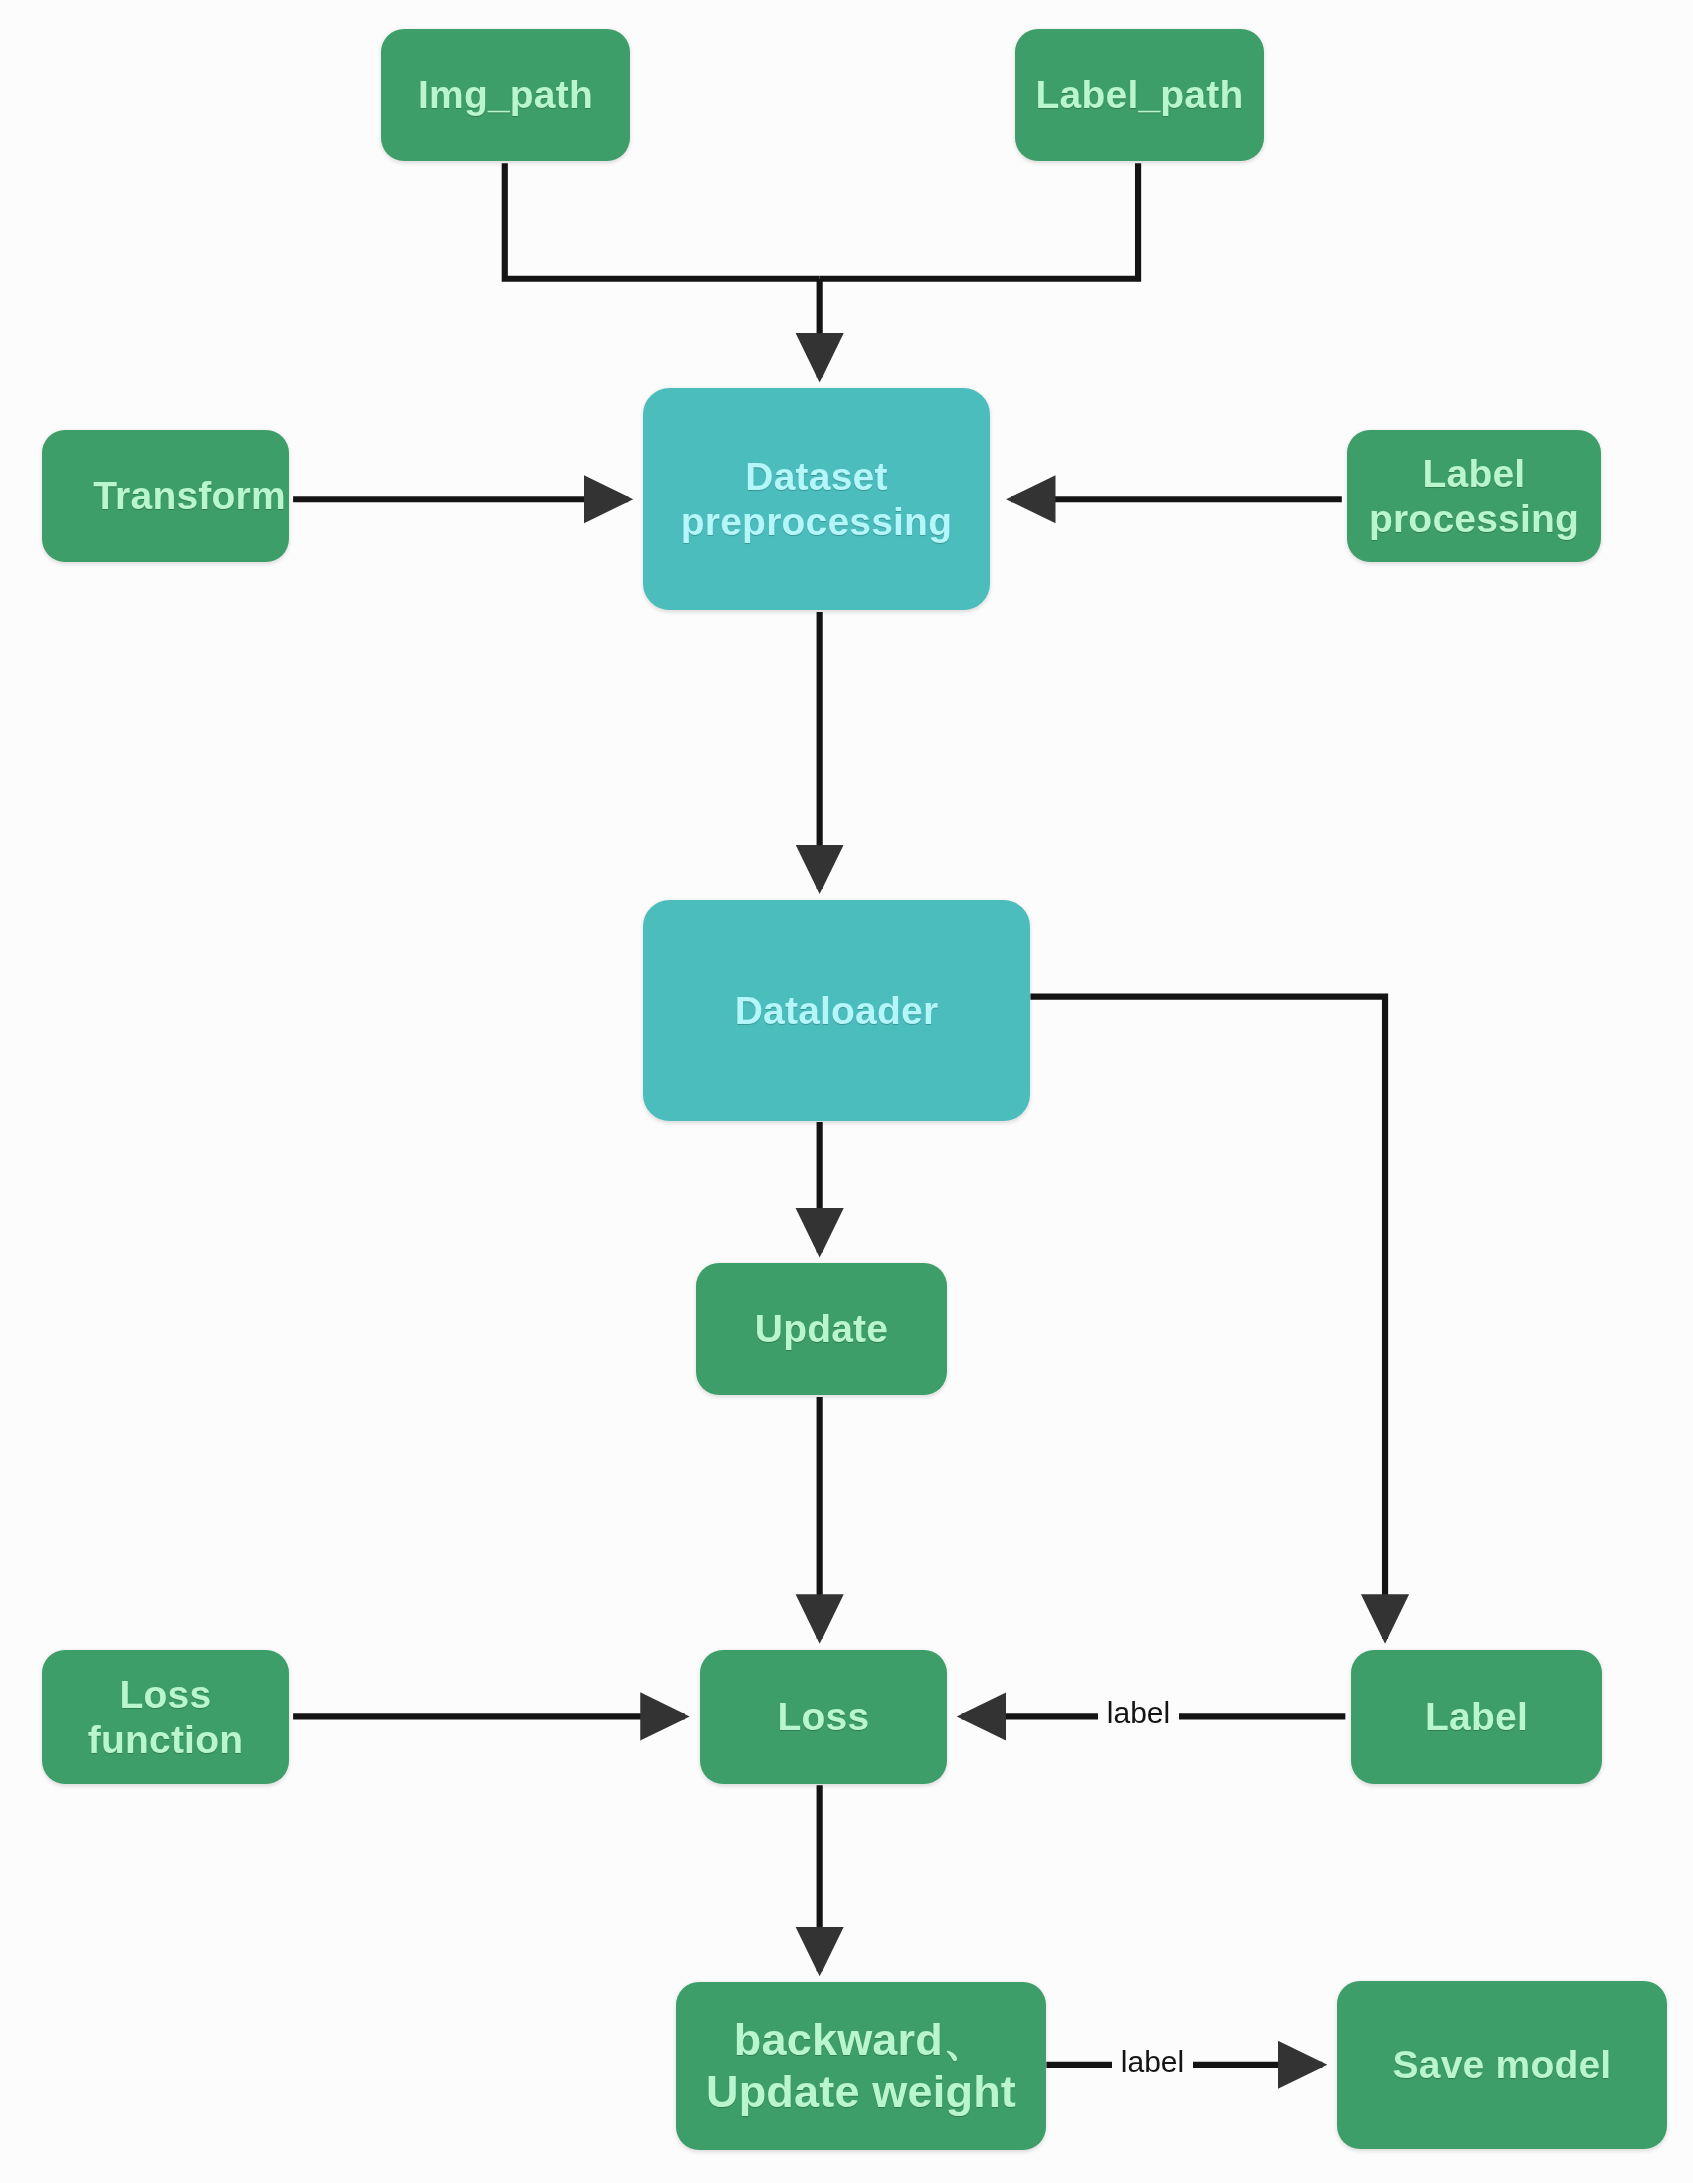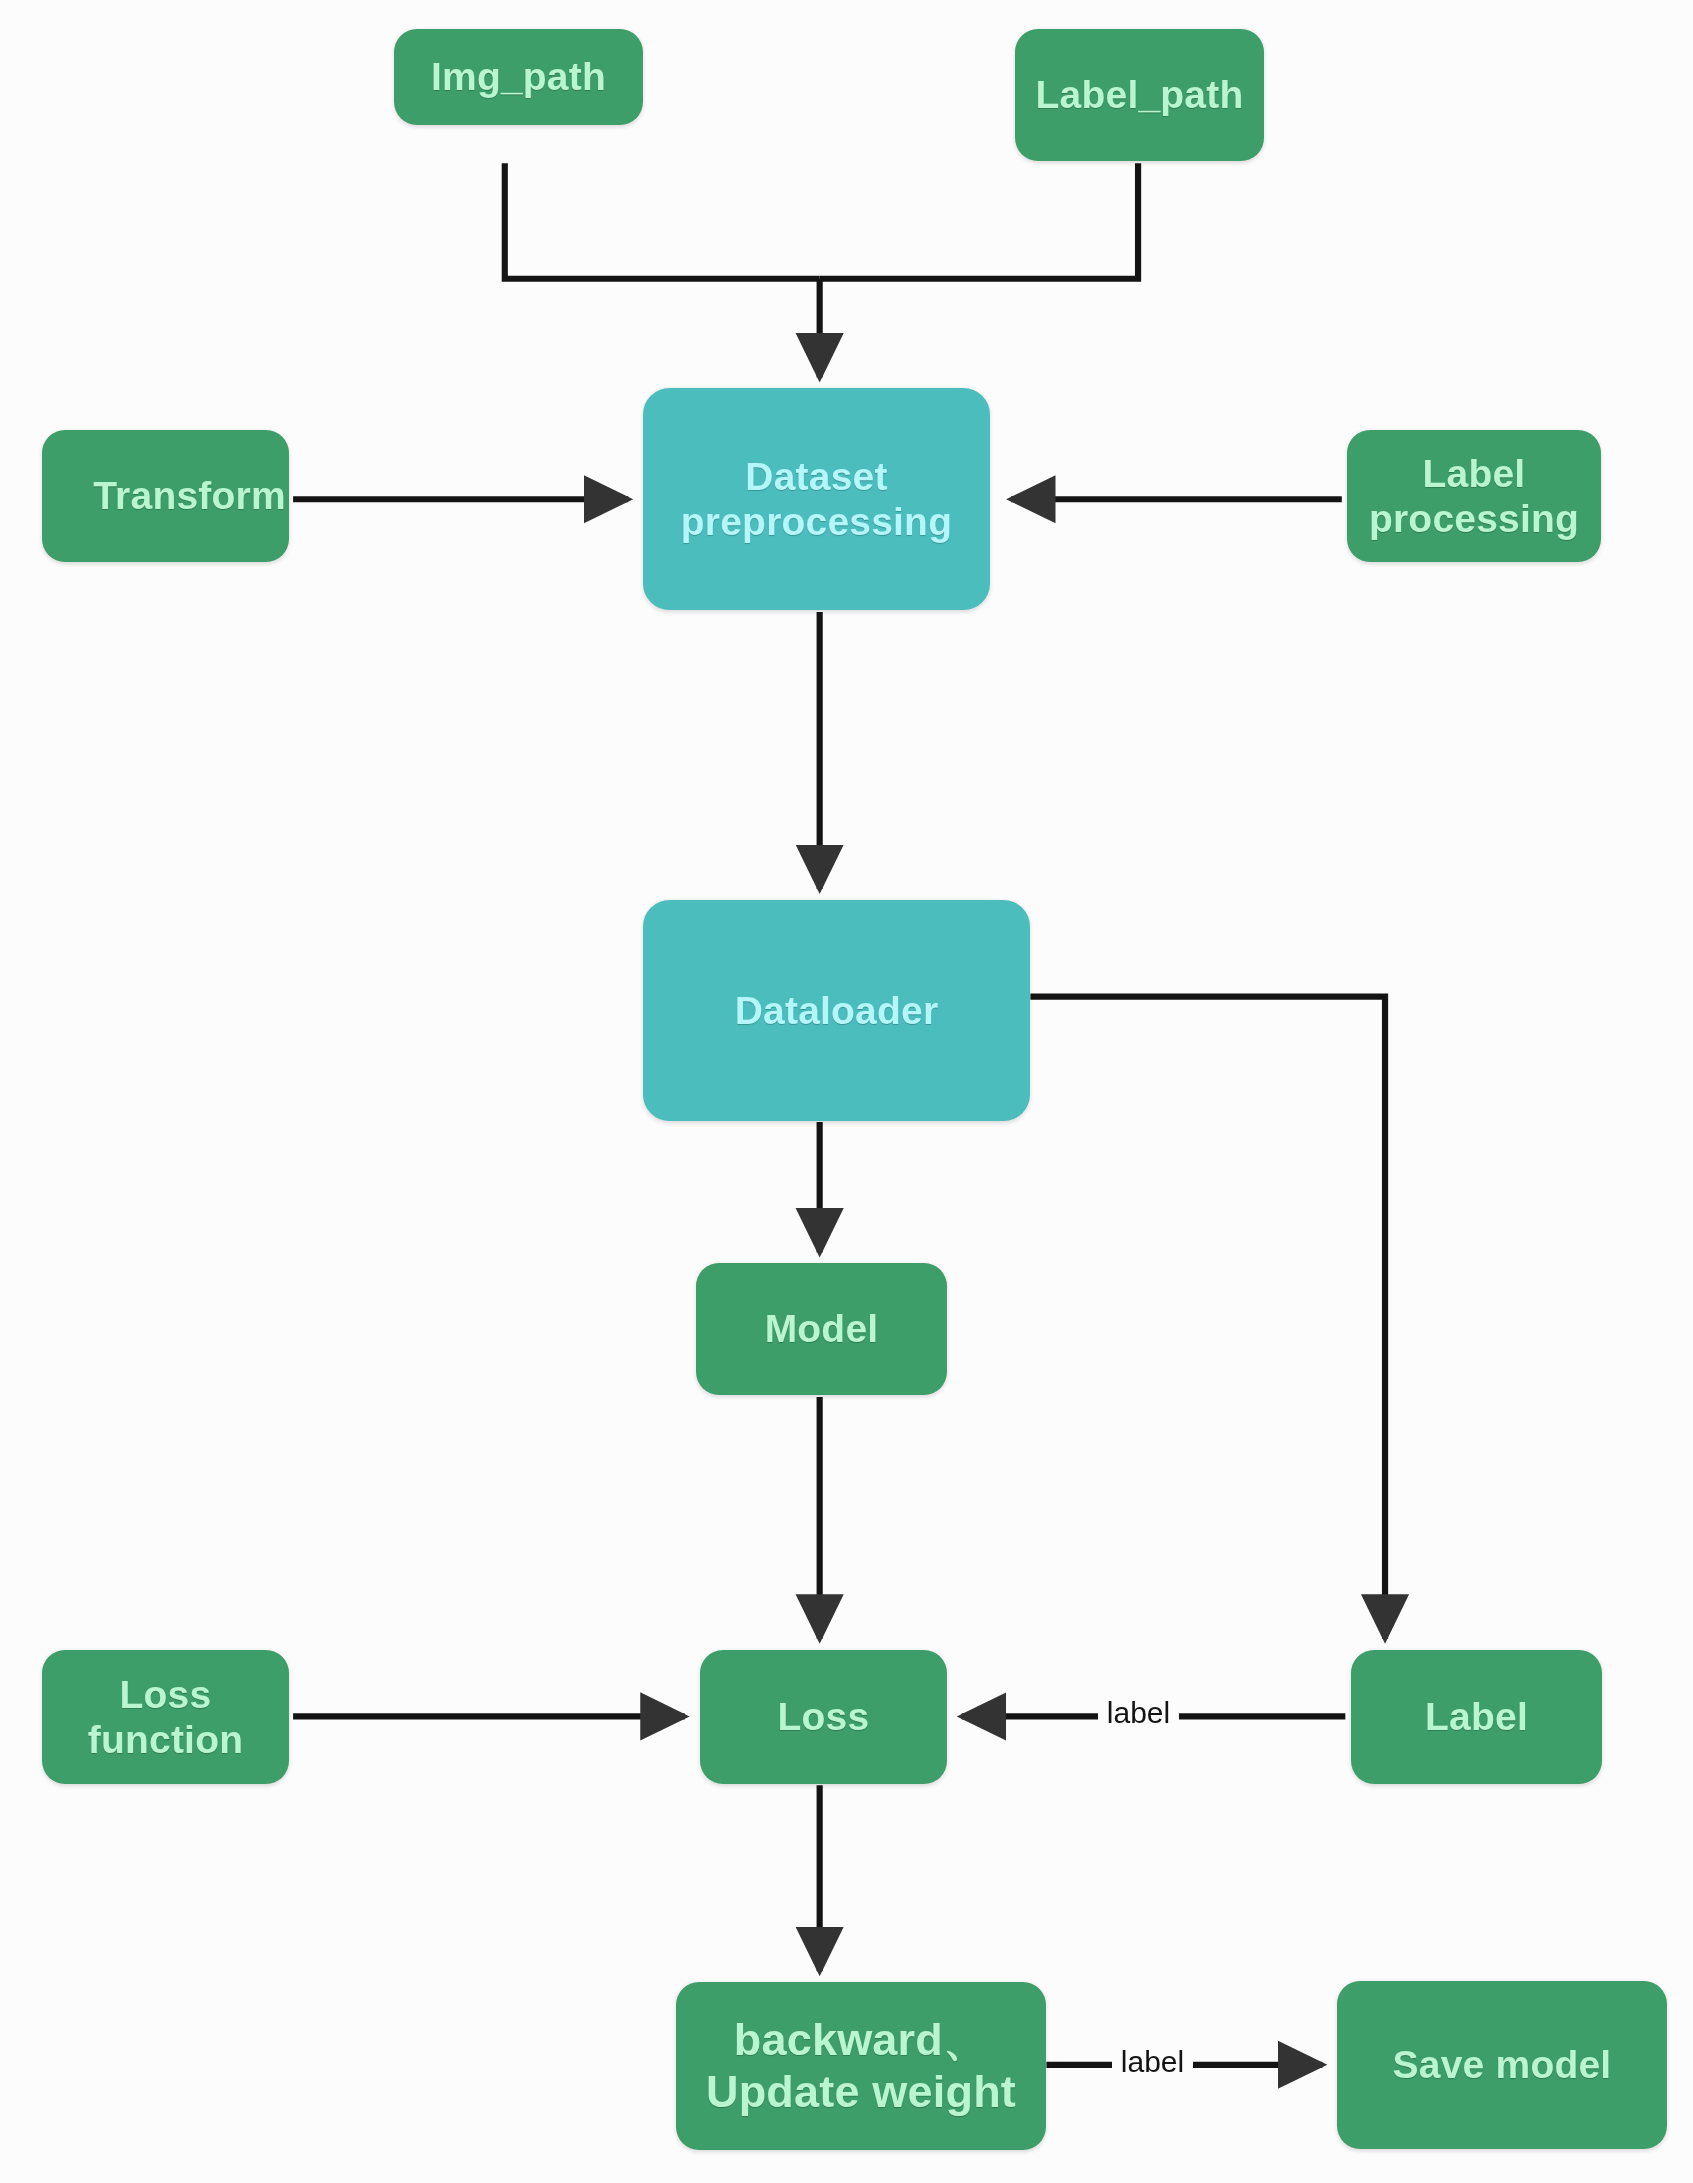--- a/index.html
+++ b/index.html
@@ -97,21 +97,21 @@
 
     <path d="M 332,1946 L 776,1946" fill="none" stroke="#141414" stroke-width="7" marker-end="url(#arrowhead)"></path>
 
     <path d="M 1525,1946 L 1090,1946" fill="none" stroke="#141414" stroke-width="7" marker-end="url(#arrowhead)"></path>
 
     <path d="M 929,2024 L 929,2235" fill="none" stroke="#141414" stroke-width="7" marker-end="url(#arrowhead)"></path>
 
     <path d="M 1126,2341 L 1499,2341" fill="none" stroke="#141414" stroke-width="7" marker-end="url(#arrowhead)"></path>
   </svg>
 
-  <div class="node green" style="left:394px; top:29px; width:249px; height:96px; font-size:39px;">
+  <div class="node green" style="left:381px; top:29px; width:249px; height:132px; font-size:39px;">
     <span class="node-label">Img_path</span>
   </div>
 
   <div class="node green" style="left:1015px; top:29px; width:249px; height:132px; font-size:39px;">
     <span class="node-label">Label_path</span>
   </div>
 
   <div class="node green" style="left:42px; top:430px; width:247px; height:132px; font-size:39px;padding-left:48px;">
     <span class="node-label">Transform</span>
   </div>
@@ -124,21 +124,21 @@
   <div class="node green" style="left:1347px; top:430px; width:254px; height:132px; font-size:39px;">
     <span class="node-label">Label
 processing</span>
   </div>
 
   <div class="node teal" style="left:643px; top:900px; width:387px; height:221px; font-size:39px;">
     <span class="node-label">Dataloader</span>
   </div>
 
   <div class="node green" style="left:696px; top:1263px; width:251px; height:132px; font-size:39px;">
-    <span class="node-label">Model</span>
+    <span class="node-label">Update</span>
   </div>
 
   <div class="node green" style="left:700px; top:1650px; width:247px; height:134px; font-size:39px;">
     <span class="node-label">Loss</span>
   </div>
 
   <div class="node green" style="left:42px; top:1650px; width:247px; height:134px; font-size:39px;">
     <span class="node-label">Loss
 function</span>
   </div>

